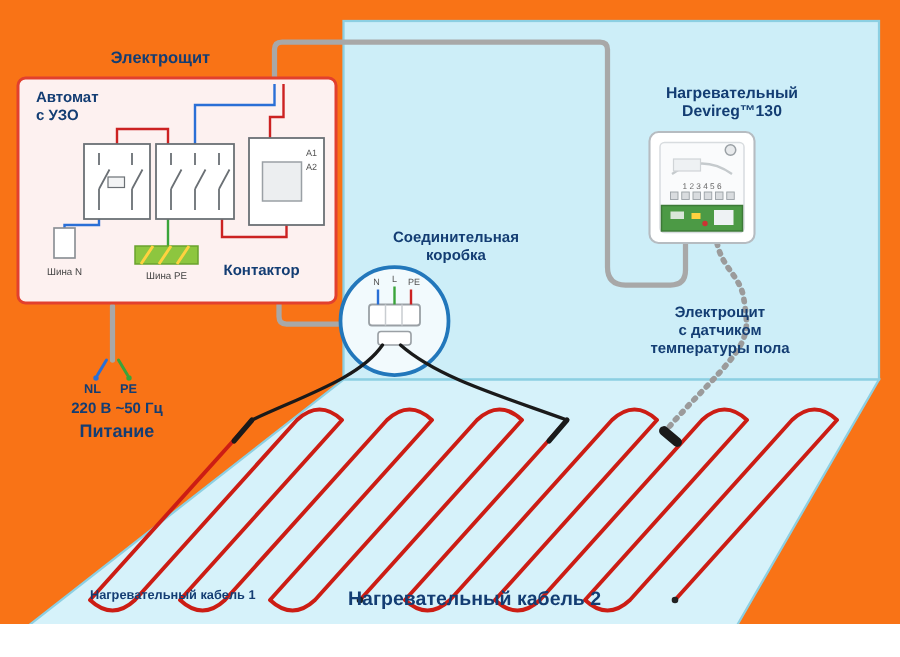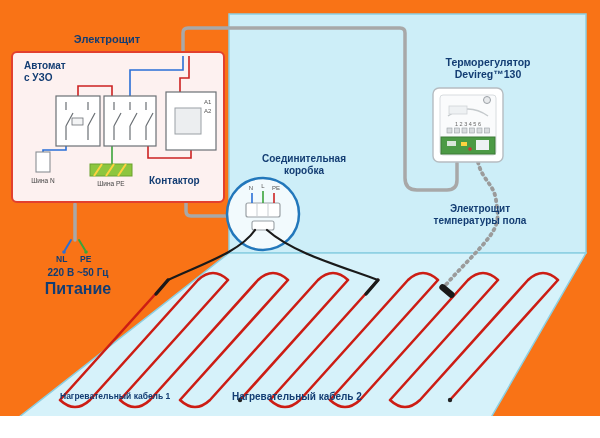--- a/index.html
+++ b/index.html
@@ -152,30 +152,31 @@
   </div>
 
   <div class="lbl" style="left:149px;top:151px;font-size:10px;margin-top:24px;">Контактор</div>
 
   <div class="lbl center" style="left:243px;top:153px;width:122px;font-size:10px;">
     <div>Соединительная</div>
     <div>коробка</div>
   </div>
 
   <div class="lbl center" style="left:416px;top:56px;width:144px;font-size:10.5px;">
-    <div>Терморегулятор</div>
+    <div>Нагревательный</div>
     <div>Devireg™130</div>
   </div>
 
   <div class="lbl center" style="left:404px;top:203px;width:152px;font-size:10px;">
     <div>Электрощит</div>
+    <div>с датчиком</div>
     <div>температуры пола</div>
   </div>
 
   <div class="lbl" style="left:56px;top:254px;font-size:8.5px;">NL</div>
   <div class="lbl" style="left:80px;top:254px;font-size:8.5px;">PE</div>
   <div class="lbl center" style="left:28px;top:267px;width:100px;font-size:10px;">220 В ~50 Гц</div>
-  <div class="lbl center" style="left:28px;top:280px;width:100px;font-size:16px;">Питание</div>
+  <div class="lbl center" style="left:28px;top:280px;width:100px;font-size:12px;">Питание</div>
 
   <div class="lbl" style="left:60px;top:391px;font-size:8.5px;">Нагревательный кабель 1</div>
-  <div class="lbl" style="left:232px;top:391px;font-size:10px;">Нагревательный кабель 2</div>
+  <div class="lbl" style="left:232px;top:391px;font-size:13px;">Нагревательный кабель 2</div>
 
 </div>
 
 </body></html>

